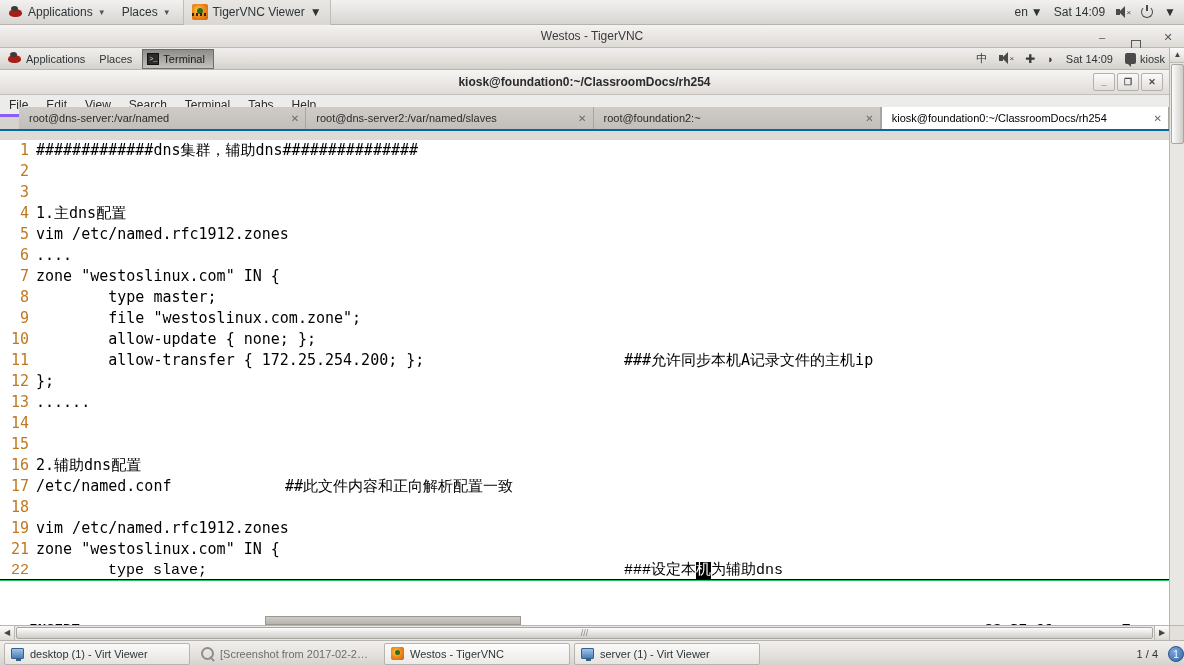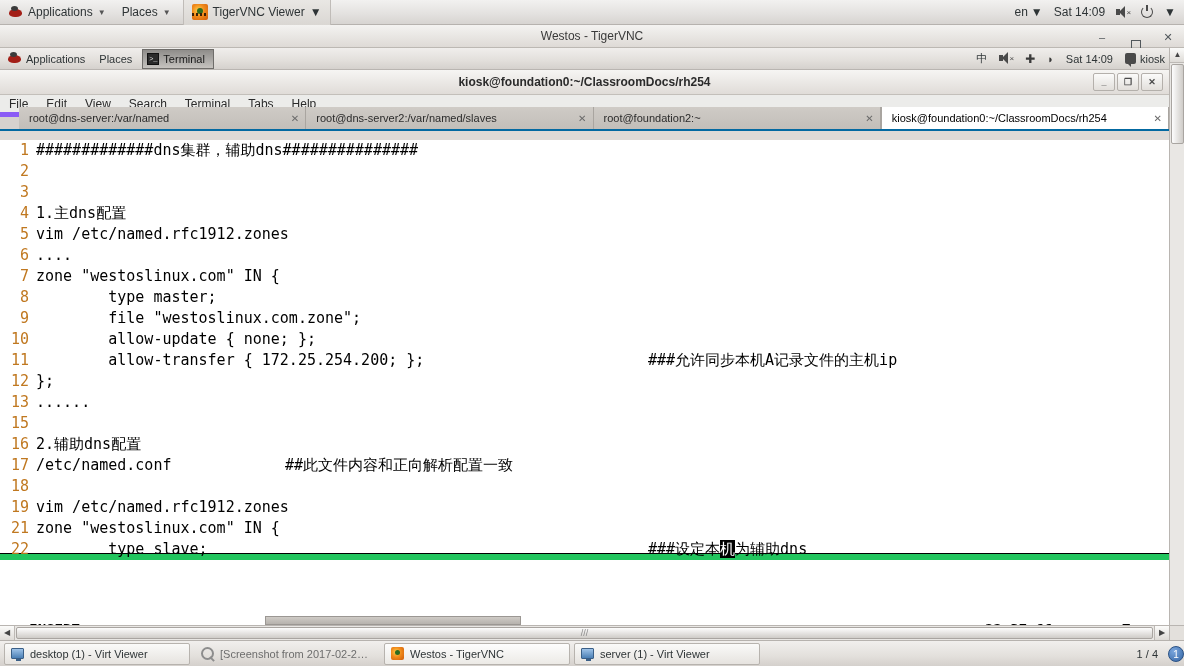--- a/index.html
+++ b/index.html
@@ -165,21 +165,21 @@
   #term-wincontrols {
     position: absolute; right: 6px; top: 3px; display:flex; gap: 2px;
   }
   .tc {
     width: 22px; height: 18px; border:1px solid #b4b0ab; border-radius:2px;
     background: linear-gradient(to bottom,#fbfbfa,#e2dfdb);
     font-size: 9px; color:#4a4a4a; text-align:center; line-height:17px;
   }
   #term-menubar {
     height: 22px; width: 1169px; background: #ececea;
-    border-bottom: 5px solid #8b5cf6;
+    border-bottom: 3px solid #8b5cf6;
     display:flex; align-items:center; font-size:12px; color:#2b2b2b;
   }
   #term-menubar .mi { padding: 0 9px; height: 22px; line-height:22px; }
   #term-tabbar {
     height: 14px; width: 1169px; display: flex; align-items: flex-end;
     background: #d6d2ce; border-bottom: 2px solid #0369a1; padding-left: 19px;
   }
   .tab {
     position: relative; height: 22px; display:flex; align-items:center;
     padding: 0 6px 0 10px; font-size: 11px; color: #2b2b2b;
@@ -209,24 +209,24 @@
   .vline {
     height: 21px; line-height: 21px; white-space: pre; position: relative;
     padding-left: 0;
   }
   .lnum {
     display: inline-block; width: 36px; text-align: right;
     color: #c07820; padding-right: 7px;
   }
   .vtext { display: inline; }
   .cursor-line {
-    border-bottom: 6px solid #22c55e; box-shadow: inset 0 -1px 0 #000;
+    border-bottom: 1px solid #22c55e; box-shadow: inset 0 -1px 0 #000; font-family: Liberation Mono, monospace;
   }
   .cursor-block { background:#000; color:#fff; }
-  .comment-col { position: absolute; left: 648px; top: 0; }
+  .comment-col { position: absolute; left: 624px; top: 0; }
   #vim-status {
     position: absolute; left: 0; bottom: 0; width: 1169px; height: 22px;
     line-height: 22px;
     font-family: "DejaVu Sans Mono","Liberation Mono",monospace;
     font-size: 14px; font-weight: bold; color:#000; background:#fff;
   }
   #vim-status .mode { position:absolute; left:4px; }
   #vim-status .pos  { position:absolute; left:985px; }
   #vim-status .topi { position:absolute; left:1122px; }
 
@@ -435,20 +435,21 @@
       <div class="vline"><span class="lnum">4</span><span class="vtext">1.主dns配置</span></div>
       <div class="vline"><span class="lnum">5</span><span class="vtext">vim /etc/named.rfc1912.zones</span></div>
       <div class="vline"><span class="lnum">6</span><span class="vtext">....</span></div>
       <div class="vline"><span class="lnum">7</span><span class="vtext">zone "westoslinux.com" IN {</span></div>
       <div class="vline"><span class="lnum">8</span><span class="vtext">        type master;</span></div>
       <div class="vline"><span class="lnum">9</span><span class="vtext">        file "westoslinux.com.zone";</span></div>
       <div class="vline"><span class="lnum">10</span><span class="vtext">        allow-update { none; };</span></div>
       <div class="vline"><span class="lnum">11</span><span class="vtext">        allow-transfer { 172.25.254.200; };</span><span class="comment-col">###允许同步本机A记录文件的主机ip</span></div>
       <div class="vline"><span class="lnum">12</span><span class="vtext">};</span></div>
       <div class="vline"><span class="lnum">13</span><span class="vtext">......</span></div>
+      <div class="vline"><span class="lnum">14</span><span class="vtext"></span></div>
       <div class="vline"><span class="lnum">15</span><span class="vtext"></span></div>
       <div class="vline"><span class="lnum">16</span><span class="vtext">2.辅助dns配置</span></div>
       <div class="vline"><span class="lnum">17</span><span class="vtext">/etc/named.conf</span><span class="comment-col" style="left:285px">##此文件内容和正向解析配置一致</span></div>
       <div class="vline"><span class="lnum">18</span><span class="vtext"></span></div>
       <div class="vline"><span class="lnum">19</span><span class="vtext">vim /etc/named.rfc1912.zones</span></div>
       <div class="vline"><span class="lnum">21</span><span class="vtext">zone "westoslinux.com" IN {</span></div>
       <div class="vline cursor-line"><span class="lnum">22</span><span class="vtext">        type slave;</span><span class="comment-col"><span>###设定本</span><span class="cursor-block">机</span><span>为辅助dns</span></span></div>
 
       <div id="vim-status">
         <span class="mode">-- INSERT --</span>

